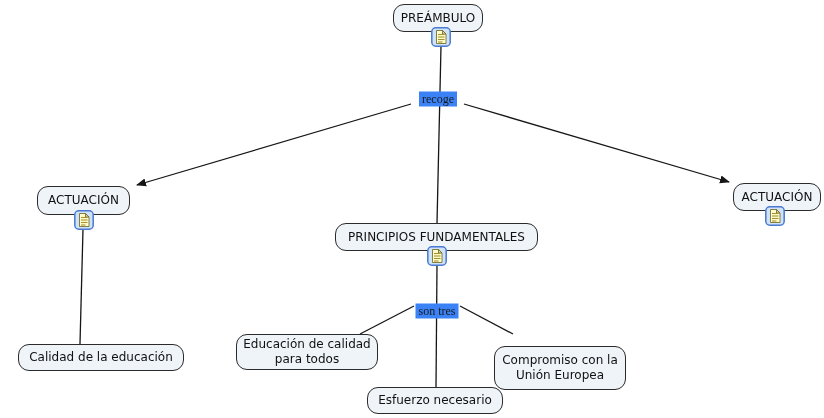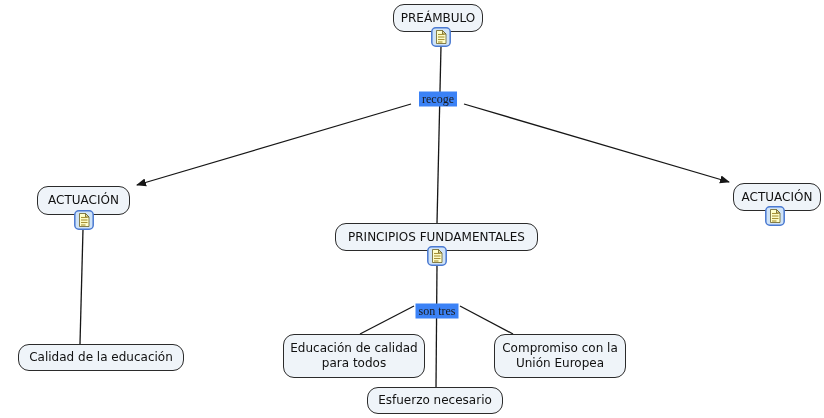--- a/index.html
+++ b/index.html
@@ -30,22 +30,22 @@
   }
   .res-icon{
     position:absolute;width:20px;height:20px;display:block;
   }
   
   #n-preambulo {left:393px;top:4px;  width:90px; height:28px;}
   #n-educacion {left:37px; top:186px;width:93px; height:29px;}
   #n-actuacion {left:733px;top:183px;width:88px; height:28px;}
   #n-principios{left:335px;top:223px;width:203px;height:28px;}
   #n-calidad   {left:2px;  top:344px;width:166px;height:27px;margin-left:16px;}
-  #n-educal    {left:236px;top:334px;width:142px;height:44px;margin-left:47px;}
-  #n-compromiso{left:494px;top:334px;width:132px;height:44px;}
+  #n-educal    {left:236px;top:334px;width:142px;height:36px;}
+  #n-compromiso{left:494px;top:346px;width:132px;height:44px;}
   #n-esfuerzo  {left:367px;top:387px;width:136px;height:27px;}
 
   #i-preambulo {left:431px;top:27px;}
   #i-educacion {left:74px; top:210px;}
   #i-actuacion {left:765px;top:206px;}
   #i-principios{left:427px;top:246px;}
 
   #l-recoge   {left:438px;top:99px;}
   #l-mejorar  {left:81px; top:267px;}
   #l-sontres  {left:437px;top:299px;margin-top:12px;}

